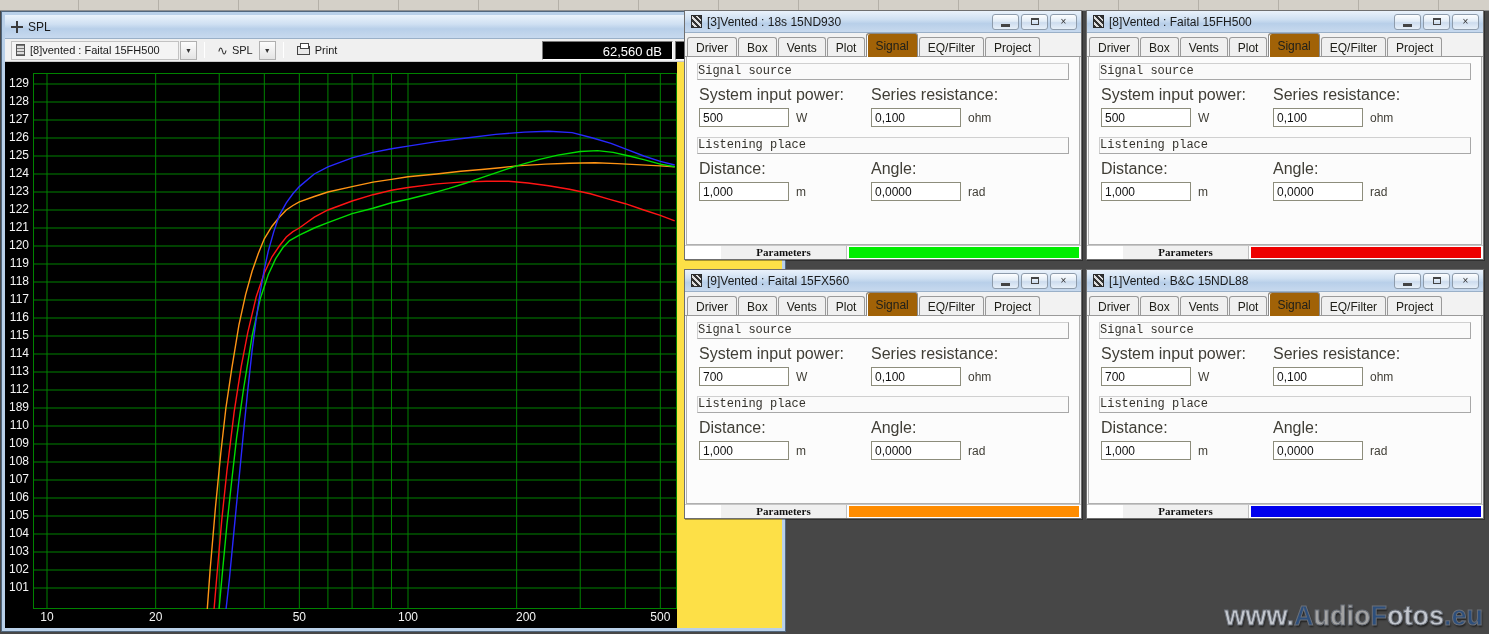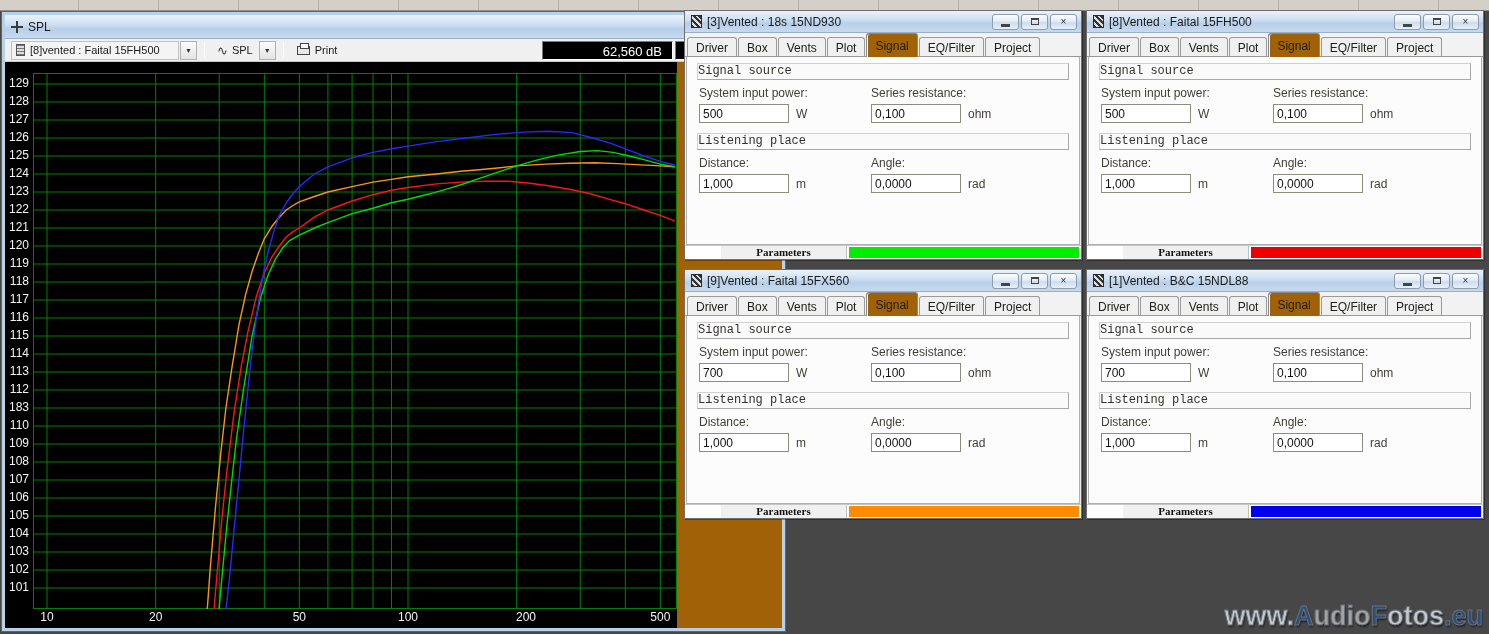--- a/index.html
+++ b/index.html
@@ -22,21 +22,21 @@
     background:linear-gradient(#fdfeff,#e2ecf6 45%,#cddcee 55%,#e7f0f9);
     display:flex; align-items:center; justify-content:center;
     font-size:10px; color:#333; line-height:1; }
   .winbtn.closebtn.red { background:linear-gradient(#f2a898,#e25b43 45%,#c83a22 55%,#e98170);
     border-color:#8c3326; color:#fff; font-weight:bold; }
   .glyph-min { width:9px; height:3px; background:#444; margin-top:7px; }
   .glyph-max { width:8px; height:7px; border:1px solid #444; border-top:2px solid #444; }
 
   
   .spl-window { position:absolute; left:2px; top:12px; width:783px; height:619px;
-    background:#a16207; border:3px solid #b9d0e9; outline:1px solid #51677e; }
+    background:#fde047; border:3px solid #b9d0e9; outline:1px solid #51677e; }
   .spl-icon { width:12px; height:12px; position:relative; }
   .spl-icon::before { content:""; position:absolute; left:5px; top:0; width:2px; height:12px; background:#3a3a3a; }
   .spl-icon::after  { content:""; position:absolute; left:0; top:5px; width:12px; height:2px; background:#3a3a3a; }
 
   .spl-toolbar { height:23px; background:#f0f0f0; border-bottom:1px solid #c9c9c9;
     display:flex; align-items:center; padding:0 6px; position:relative; }
   .tb-combo { display:flex; align-items:center; height:19px; border:1px solid #c2c2c2;
     background:#f4f4f4; padding:0 4px; font-size:11px; color:#1a1a1a; }
   .tb-arrow { width:17px; height:19px; border:1px solid #b0b0b0; background:linear-gradient(#fcfcfc,#e4e4e4);
     font-size:7px; color:#333; display:flex; align-items:center; justify-content:center; margin-left:1px; }
@@ -71,21 +71,21 @@
     border:1px solid #9a9a9a; border-bottom:none; background:#f0f0f0; margin-right:1px;
     border-top-left-radius:3px; border-top-right-radius:3px; white-space:nowrap; position:relative; }
   .tab.active { background:#a16207; height:24px; padding-top:5px; z-index:2;
     box-shadow:inset 1px 0 0 #fff; border-color:#8a8a8a; margin-top:-2px; }
   .pbody { flex:1 1 auto; background:#fcfcfc; border:1px solid #b0b0b0; border-top:none; margin:0 1px; position:relative; }
   .group-header { margin:6px 10px 0 10px; height:17px; background:#fafafa;
     border:1px solid #d0d0d0; border-bottom-color:#a8a8a8; border-right-color:#a8a8a8;
     text-align:left; font-size:12px; color:#33312b; line-height:15px;font-family:Liberation Mono, monospace; }
   .field-row { display:flex; padding:6px 0 0 12px; }
   .field { width:172px; }
-  .flabel { font-size:12px; color:#403e36; margin-bottom:4px; white-space:nowrap; }
+  .flabel { font-size:16px; color:#403e36; margin-bottom:4px; white-space:nowrap; }
   .fline { display:flex; align-items:flex-end; }
   .finput { width:90px; height:19px; border:1px solid #8d8d7c; background:#fff;
     font-family:"Liberation Sans",sans-serif; font-size:12px; color:#111; padding:0 3px; }
   .funit { font-size:12px; color:#403e36; margin-left:7px; padding-bottom:2px; }
   .pstatus { height:14px; display:flex; border-top:1px solid #c6c6c6; background:#fff; }
   .params-cell { width:126px; background:#f0f0f0; border-right:1px solid #c0c0c0;
     font-family:"Liberation Serif",serif; font-weight:bold; font-size:11px; color:#111;
     text-align:center; line-height:13px;margin-left:36px; }
   .bar-cell { flex:1 1 auto; background:#fff; padding:1px 2px 1px 2px; }
   .color-bar { display:block; width:100%; height:100%; }
@@ -147,21 +147,21 @@
         <div class="ylab" style="top: 158px;">121</div>
         <div class="ylab" style="top: 176px;">120</div>
         <div class="ylab" style="top: 194px;">119</div>
         <div class="ylab" style="top: 212px;">118</div>
         <div class="ylab" style="top: 230px;">117</div>
         <div class="ylab" style="top: 248px;">116</div>
         <div class="ylab" style="top: 266px;">115</div>
         <div class="ylab" style="top: 284px;">114</div>
         <div class="ylab" style="top: 302px;">113</div>
         <div class="ylab" style="top: 320px;">112</div>
-        <div class="ylab" style="top: 338px;">183</div>
+        <div class="ylab" style="top: 338px;">189</div>
         <div class="ylab" style="top: 356px;">110</div>
         <div class="ylab" style="top: 374px;">109</div>
         <div class="ylab" style="top: 392px;">108</div>
         <div class="ylab" style="top: 410px;">107</div>
         <div class="ylab" style="top: 428px;">106</div>
         <div class="ylab" style="top: 446px;">105</div>
         <div class="ylab" style="top: 464px;">104</div>
         <div class="ylab" style="top: 482px;">103</div>
         <div class="ylab" style="top: 500px;">102</div>
         <div class="ylab" style="top: 518px;">101</div>

